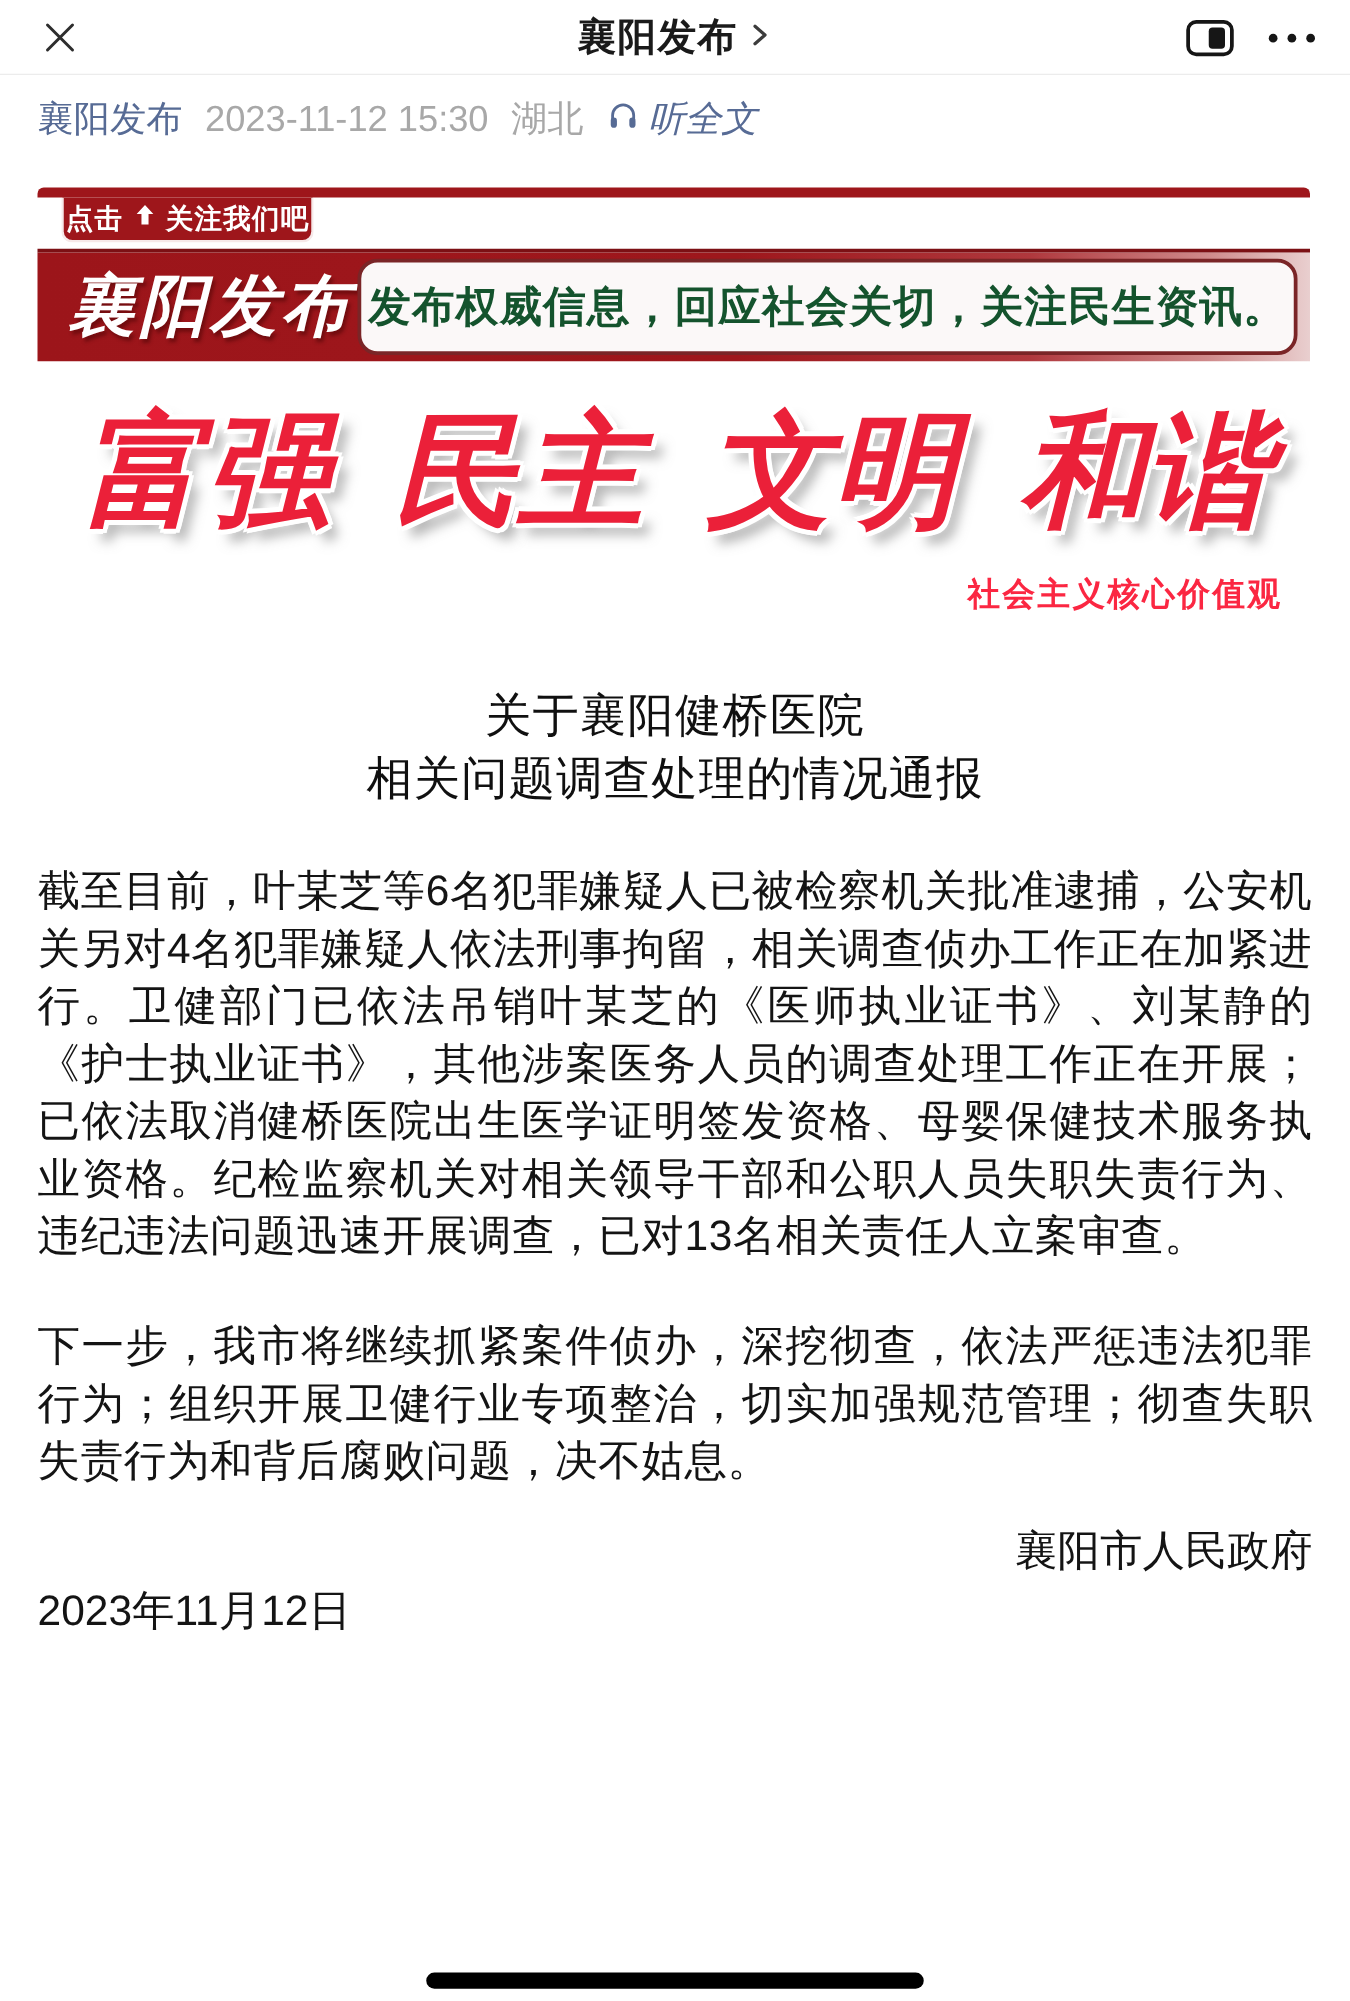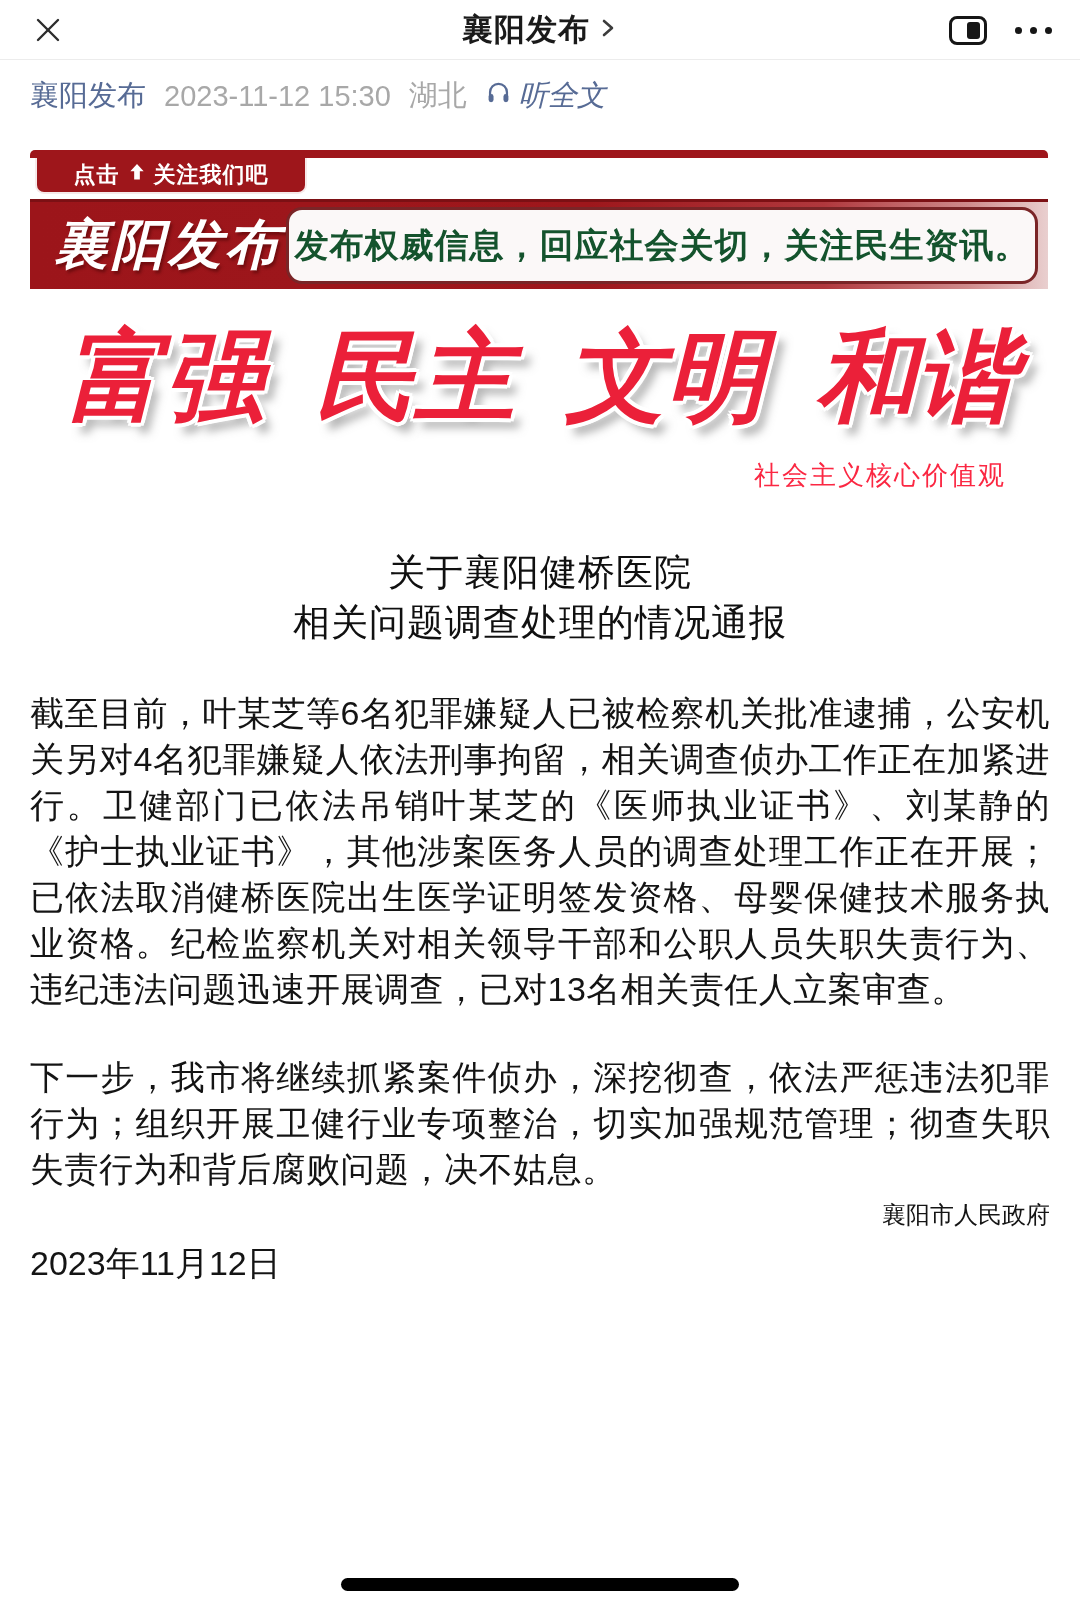--- a/index.html
+++ b/index.html
@@ -39,21 +39,21 @@
     display:flex; align-items:center; gap:18px; font-size:29px;
   }
   .meta-account { color:#576b95; }
   .meta-gray { color:#a8a8a8; }
   .meta-listen { display:flex; align-items:center; gap:7px; color:#576b95; cursor:pointer;font-style:italic; }
 
   
   .banner { position:absolute; top:150px; left:30px; width:1018px; cursor:pointer; }
   .banner-strip { height:8px; background:#9e161b; border-radius:5px 5px 0 0; }
   .banner-tab {
-    width:272px; height:36px; margin-left:5px; background:#9e161b;
+    width:202px; height:36px; margin-left:19px; background:#9e161b;
     border:2px solid #f6e9e9; border-top:none; border-radius:0 0 9px 9px;
     display:flex; align-items:center; justify-content:center; gap:7px;
     color:#ffffff; font-size:22px; font-weight:bold; letter-spacing:1px;
   }
   .banner-main {
     position:relative; margin-top:5px; height:90px;
     background:linear-gradient(90deg, #9c151a 0%, #9e171c 55%, #b0383d 78%, #cf8a8b 92%, #e9cfcf 100%);
     border-top:3px solid #7c1014; display:flex; align-items:center;
   }
   .banner-brand {
@@ -78,33 +78,33 @@
     font-family:"Liberation Serif", serif; font-style:italic; font-weight:bold;
     font-size:100px; line-height:120px; color:#eb2039; white-space:nowrap;
   }
   .values-words span {
     text-shadow:
       -4px 0 0 #fff, 4px 0 0 #fff, 0 -4px 0 #fff, 0 4px 0 #fff,
       -3px -3px 0 #fff, 3px 3px 0 #fff, -3px 3px 0 #fff, 3px -3px 0 #fff,
       8px 10px 9px rgba(110,110,110,.5);
   }
   .values-caption {
-    position:absolute; right:44px; top:140px;
-    font-size:26px; font-weight:normal; color:#fb2742; letter-spacing:2px;
+    position:absolute; right:24px; top:140px;
+    font-size:26px; font-weight:bold; color:#fb2742; letter-spacing:2px;
   }
 
   
   .article { position:absolute; top:548px; left:30px; right:30px; color:#141414; }
   .article-title { text-align:center; font-weight:normal; font-size:37px; line-height:50px; color:#101010; letter-spacing:1px; }
   .article p {
     margin-top:42px; font-size:34px; line-height:46px; letter-spacing:.5px;
     text-align:justify; text-align-last:left; color:#141414;
   }
   .article p.first { margin-top:46px; }
-  .sign-org  { text-align:right; font-size:24px; line-height:46px; }
+  .sign-org  { margin-top:26px; text-align:right; font-size:34px; line-height:46px; }
   .sign-date { margin-top:2px; font-size:34px; line-height:46px; }
 
   
   .home-indicator {
     position:absolute; bottom:10px; left:50%; transform:translateX(-50%);
     width:398px; height:13px; background:#000; border-radius:7px;
   }
 </style>
 </head>
 <body>

